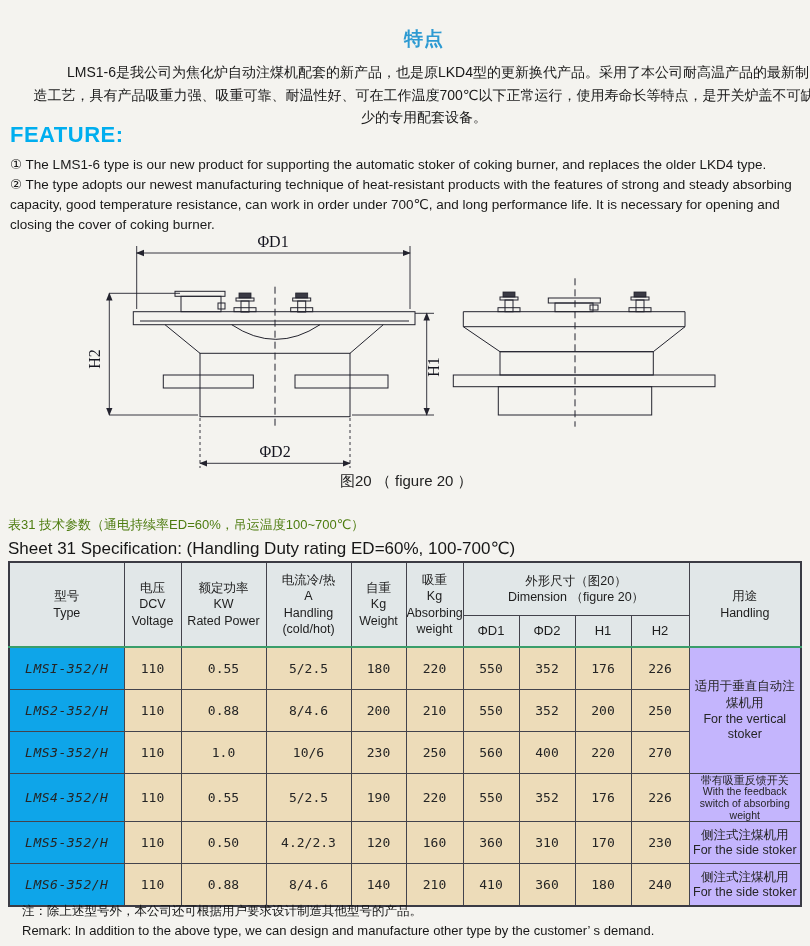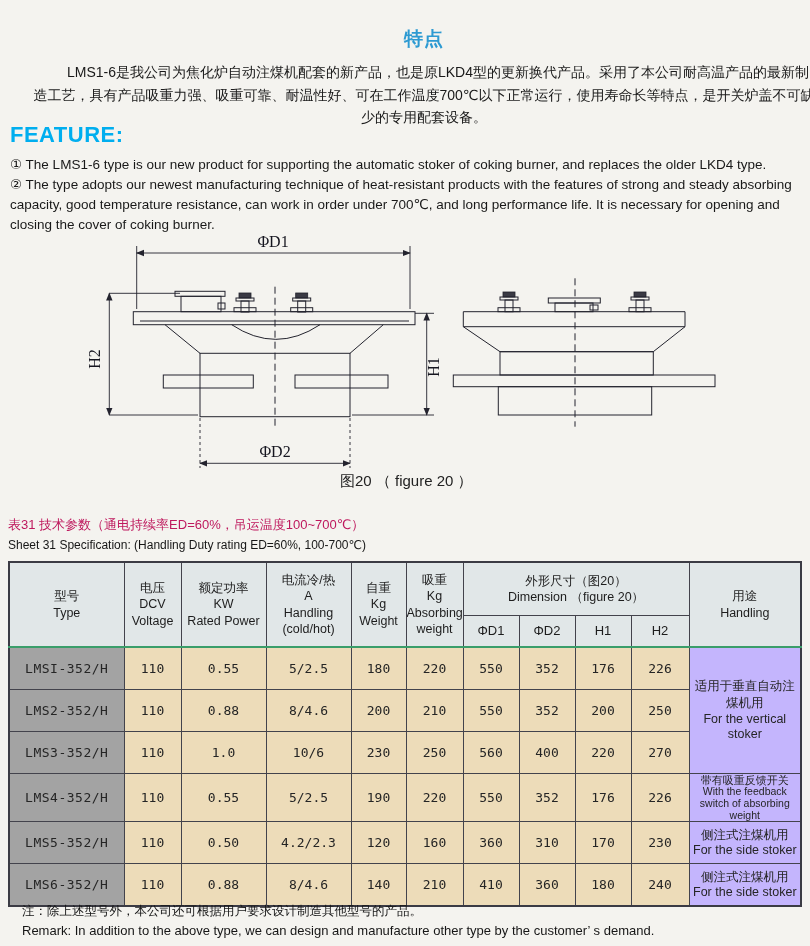--- a/index.html
+++ b/index.html
@@ -22,37 +22,37 @@
   .sec-en{position:absolute;left:10px;top:122px;width:792px;}
   .en-title{font-size:22px;font-weight:bold;color:#00aeef;margin:0 0 7px 0;letter-spacing:0.5px;}
   .en-item{font-size:13.5px;line-height:1.48;margin:0;color:#191919;}
 
   
   .fig-svg{position:absolute;left:85px;top:230px;}
   .fig-caption{position:absolute;left:340px;top:472px;width:300px;font-size:15px;color:#222;}
 
   
   .tbl-titles{position:absolute;left:8px;top:516px;width:790px;}
-  .tbl-title-cn{font-size:13px;margin:0 0 4px 0;color:#be185d;}
-  .tbl-title-en{font-size:12px;margin:0;color:#161616;}
+  .tbl-title-cn{font-size:13px;margin:0 0 4px 0;color:#4d7c0f;}
+  .tbl-title-en{font-size:17px;margin:0;color:#161616;}
 
   
   .spec-wrap{position:absolute;left:8px;top:561px;}
   table.spec{border-collapse:collapse;table-layout:fixed;width:792px;}
   table.spec th,table.spec td{
     border:1px solid #43434c;
     text-align:center;vertical-align:middle;padding:0;overflow:hidden;
   }
   table.spec{border:2px solid #3b3b44;}
   thead th{background:#e1e7e8;font-weight:normal;font-size:12.5px;line-height:1.32;color:#1d1d1d;}
   tr.hr1 th{height:52px;}
   tr.hr2 th{height:30px;font-size:13px;}
   tbody tr:first-child td{border-top:2px solid #3a9e6a;}
   tbody td{height:41px;background:#eddcb9;font-family:"DejaVu Sans Mono","Liberation Mono",monospace;font-size:13px;color:#252525;}
-  tbody td.type{background:#a3a3a3;letter-spacing:0.5px;font-size:13px;}
+  tbody td.type{background:#0ea5e9;letter-spacing:0.5px;font-size:13px;font-style:italic;}
   tbody td.purpose{font-family:"Liberation Sans","DejaVu Sans",sans-serif;background:#c4b5fd;}
   .p-cn{font-size:12.5px;line-height:1.35;}
   .p-en{font-size:12.5px;line-height:1.25;}
   td.purpose.small .p-cn{font-size:11px;line-height:1.1;}
   td.purpose.small .p-en{font-size:10.5px;line-height:1.12;}
 
   
   .remarks{position:absolute;left:8px;top:903px;width:794px;margin-left:14px;}
   .remark-cn{font-size:12.5px;margin:0 0 3px 0;color:#161616;}
   .remark-en{font-size:13px;margin:0;color:#161616;}

